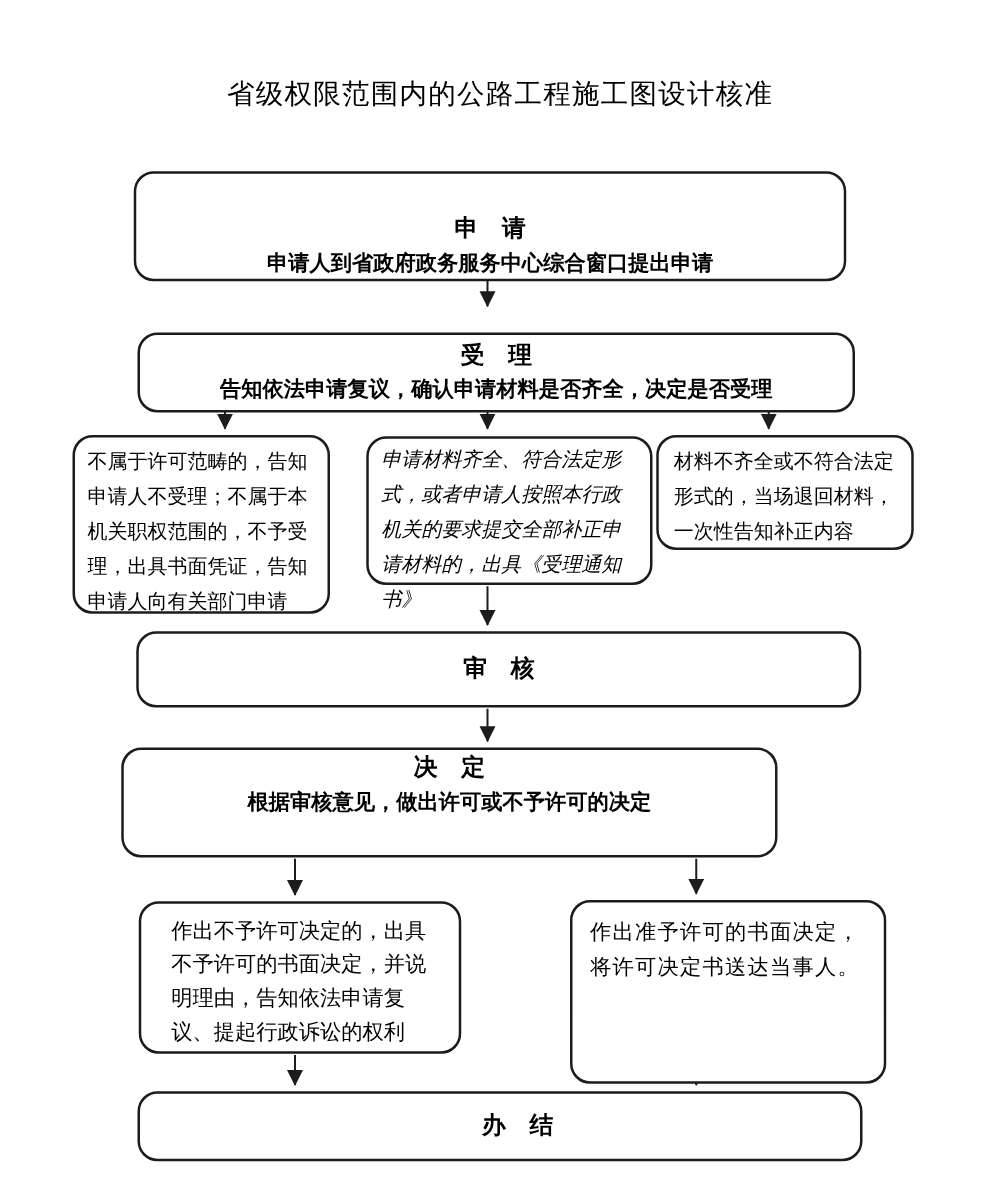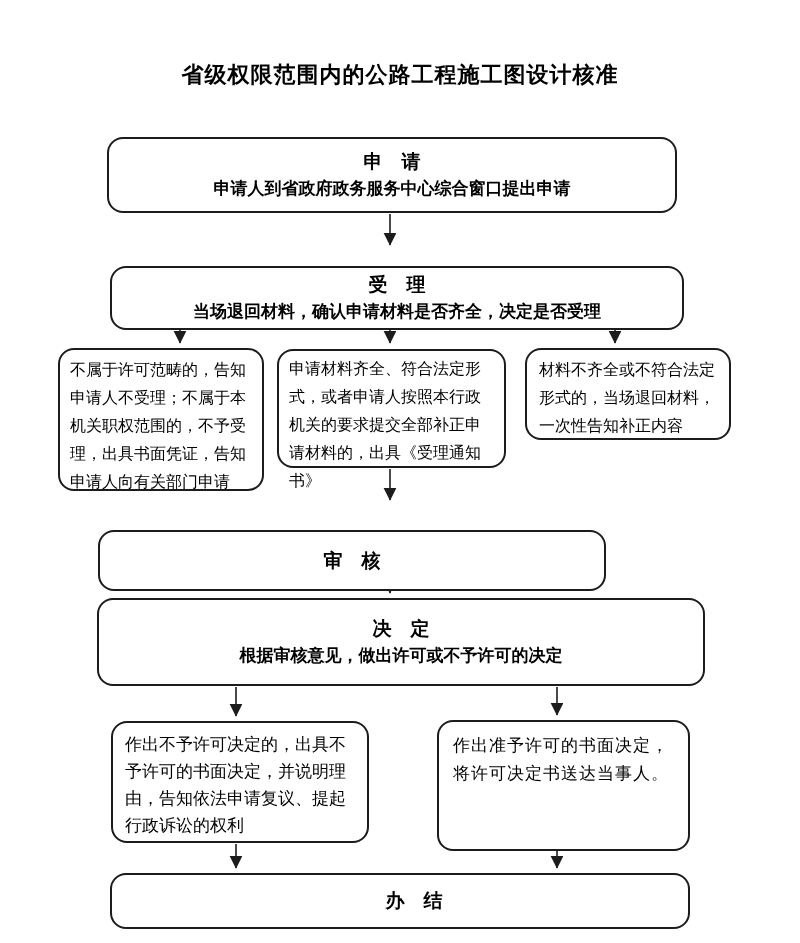--- a/index.html
+++ b/index.html
@@ -16,21 +16,21 @@
     background: #ffffff;
     overflow: hidden;
   }
   .page-title {
     position: absolute;
     left: 0;
     top: 60px;
     width: 800px;
     text-align: center;
     font-size: 22px;
-    font-weight: bold;
+    font-weight: normal;
     letter-spacing: 1px;
     margin: 0;
   }
   .arrows {
     position: absolute;
     left: 0;
     top: 0;
     width: 800px;
     height: 943px;
     pointer-events: none;
@@ -58,30 +58,30 @@
     text-align: center;
     margin-top: 2px;
     font-weight: bold;
   }
   .node-text {
     font-size: 16px;
     line-height: 28px;
     text-align: left;
   }
   
-  .n-apply    { left:107px; top:137px; width:570px; height:76px; }
+  .n-apply    { left:107px; top:137px; width:570px; height:88px;justify-content:flex-end; }
   .n-accept   { left:110px; top:250px; width:574px; height:64px;margin-top:16px; }
   .n-branch-left   { left:58px;  top:348px; width:206px; height:143px; align-items:flex-start; justify-content:flex-start; padding:6px 10px; }
-  .n-branch-middle { left:277px; top:349px; width:229px; height:119px; align-items:flex-start; justify-content:flex-start; padding:4px 10px; }
+  .n-branch-middle { left:293px; top:349px; width:229px; height:119px; align-items:flex-start; justify-content:flex-start; padding:4px 10px;font-style:italic; }
   .n-branch-right  { left:525px; top:348px; width:206px; height:92px; align-items:flex-start; justify-content:flex-start; padding:6px 12px; }
-  .n-review   { left:98px; top:505px; width:508px; height:61px;margin-top:25px; }
-  .n-decision { left:97px;  top:598px; width:608px; height:88px; justify-content:flex-start; padding-top:16px; }
-  .n-deny     { left:111px; top:721px; width:258px; height:122px; align-items:flex-start; justify-content:flex-start; padding:8px 12px; }
+  .n-review   { left:109px; top:505px; width:580px; height:61px; }
+  .n-decision { left:97px;  top:598px; width:525px; height:88px; justify-content:flex-start; padding-top:2px; }
+  .n-deny     { left:111px; top:721px; width:258px; height:122px; align-items:flex-start; justify-content:flex-start; padding:8px 24px; }
   .n-deny .node-text  { font-size:17px; line-height:27px; }
-  .n-grant    { left:437px; top:720px; width:253px; height:131px; align-items:flex-start; justify-content:flex-start; padding:10px 14px; }
+  .n-grant    { left:456px; top:720px; width:253px; height:147px; align-items:flex-start; justify-content:flex-start; padding:10px 14px; }
   .n-grant .node-text { font-size:17px; line-height:28px; letter-spacing:1px; }
   .n-complete { left:110px; top:873px; width:580px; height:56px;padding-left:28px; }
 </style>
 </head>
 <body>
 
 <div class="canvas">
 
   <h1 class="page-title">省级权限范围内的公路工程施工图设计核准</h1>
 
@@ -109,21 +109,21 @@
     <line x1="557" y1="838" x2="557" y2="868" stroke="#1c1c1c" stroke-width="1.6" marker-end="url(#ah)"></line>
   </svg>
 
   <div class="node n-apply">
     <div class="node-title">申　请</div>
     <div class="node-sub">申请人到省政府政务服务中心综合窗口提出申请</div>
   </div>
 
   <div class="node n-accept">
     <div class="node-title">受　理</div>
-    <div class="node-sub">当场退回材料，确认申请材料是否齐全，决定是否受理</div>
+    <div class="node-sub">告知依法申请复议，确认申请材料是否齐全，决定是否受理</div>
   </div>
 
   <div class="node n-branch-left">
     <div class="node-text">不属于许可范畴的，告知申请人不受理；不属于本机关职权范围的，不予受理，出具书面凭证，告知申请人向有关部门申请</div>
   </div>
 
   <div class="node n-branch-middle">
     <div class="node-text">申请材料齐全、符合法定形式，或者申请人按照本行政机关的要求提交全部补正申请材料的，出具《受理通知书》</div>
   </div>
 

